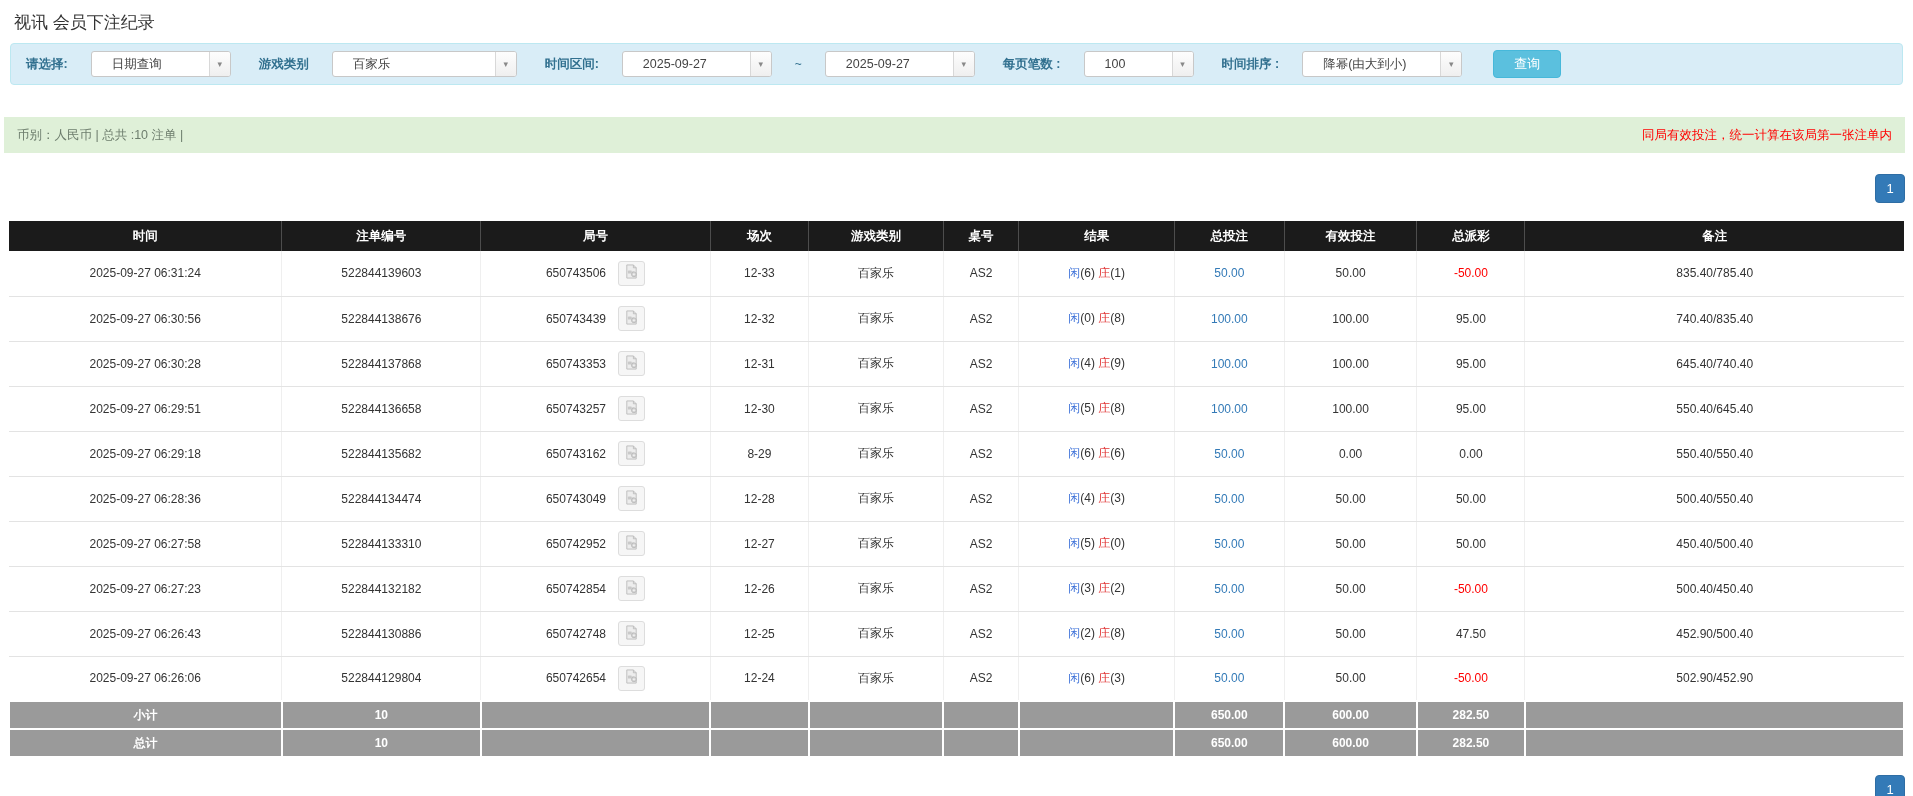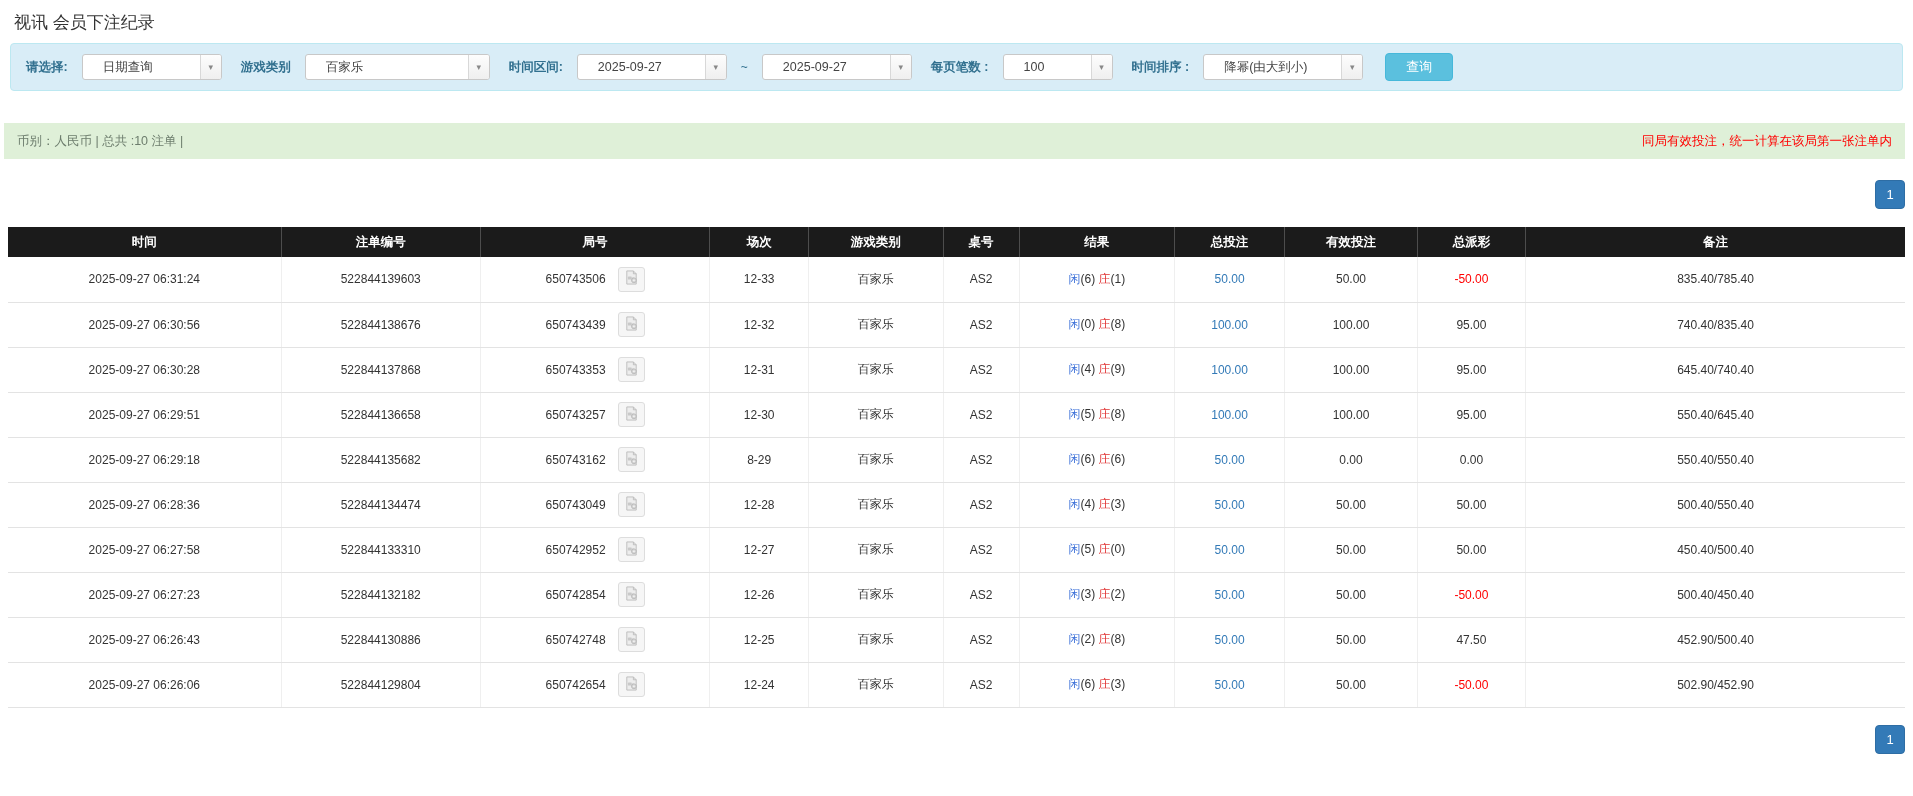--- a/index.html
+++ b/index.html
@@ -6,23 +6,23 @@
   html,body { margin:0; padding:0; }
   body {
     width:1913px; height:796px; overflow:hidden; background:#fff;
     font-family:"Liberation Sans", sans-serif; position:relative;
   }
   .page-title {
     margin:11px 0 0 14px; font-size:17px; font-weight:400; color:#333;
   }
   
   .filter-panel {
-    margin:9px 10px 0 10px; height:48px;
+    margin:9px 10px 0 10px; height:42px;
     background:#d9edf7; border:1px solid #bce8f1; border-radius:4px;
-    display:flex; align-items:center; padding:0 10px; gap:14px;
+    display:flex; align-items:center; padding:0 10px; gap:23px;
   }
   .flabel { color:#31708f; font-weight:bold; font-size:12.5px; white-space:nowrap; margin-left:5px; }
   .combo {
     background:#fff; border:1px solid #c8c8c8; border-radius:3px; height:26px;
     display:flex; align-items:center; font-size:12.5px; color:#444; overflow:hidden;
     cursor:pointer;
   }
   .combo-text { padding:0 20px; flex:1; white-space:nowrap; }
   .combo-arrow {
     width:21px; align-self:stretch; display:flex; align-items:center; justify-content:center;
@@ -402,18 +402,44 @@
           </span></td>
         <td>12-24</td>
         <td>百家乐</td>
         <td>AS2</td>
         <td><span class="res-blue">闲</span><span>(6) </span><span class="res-red">庄</span><span>(3)</span></td>
         <td><a class="bet-link">50.00</a></td>
         <td>50.00</td>
         <td class="neg">-50.00</td>
         <td>502.90/452.90</td>
       </tr>
+      <tr class="foot">
+        <td>小计</td>
+        <td>10</td>
+        <td></td>
+        <td></td>
+        <td></td>
+        <td></td>
+        <td></td>
+        <td>650.00</td>
+        <td>600.00</td>
+        <td>282.50</td>
+        <td></td>
+      </tr>
+      <tr class="foot">
+        <td>总计</td>
+        <td>10</td>
+        <td></td>
+        <td></td>
+        <td></td>
+        <td></td>
+        <td></td>
+        <td>650.00</td>
+        <td>600.00</td>
+        <td>282.50</td>
+        <td></td>
+      </tr>
     </tbody>
 </table>
 
 <div class="pagination bottom">
   <button class="page-btn">1</button>
 </div>
 
 </body></html>

